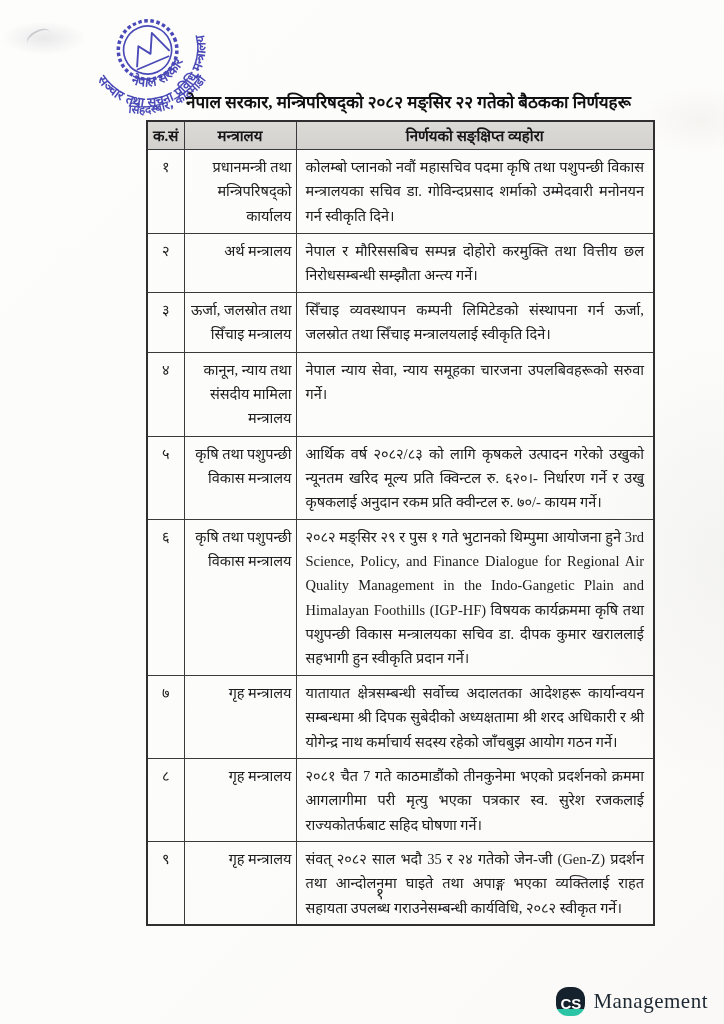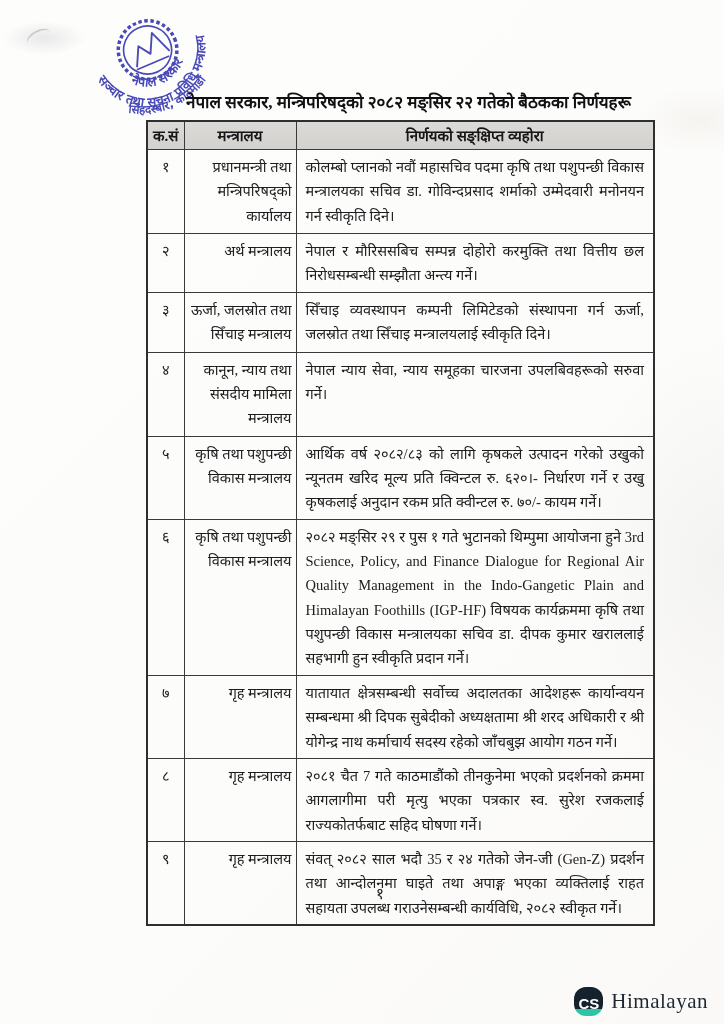--- a/index.html
+++ b/index.html
@@ -199,16 +199,16 @@
       </tr>
     </tbody>
   </table>
 
   <div class="page-number">१</div>
 
   <div class="camscanner">
     <span class="cs-badge">
       <span>CS</span>
     </span>
-    <span class="cs-text">Himalayan</span>
+    <span class="cs-text">Management</span>
   </div>
 
 </div>
 
 </body></html>

